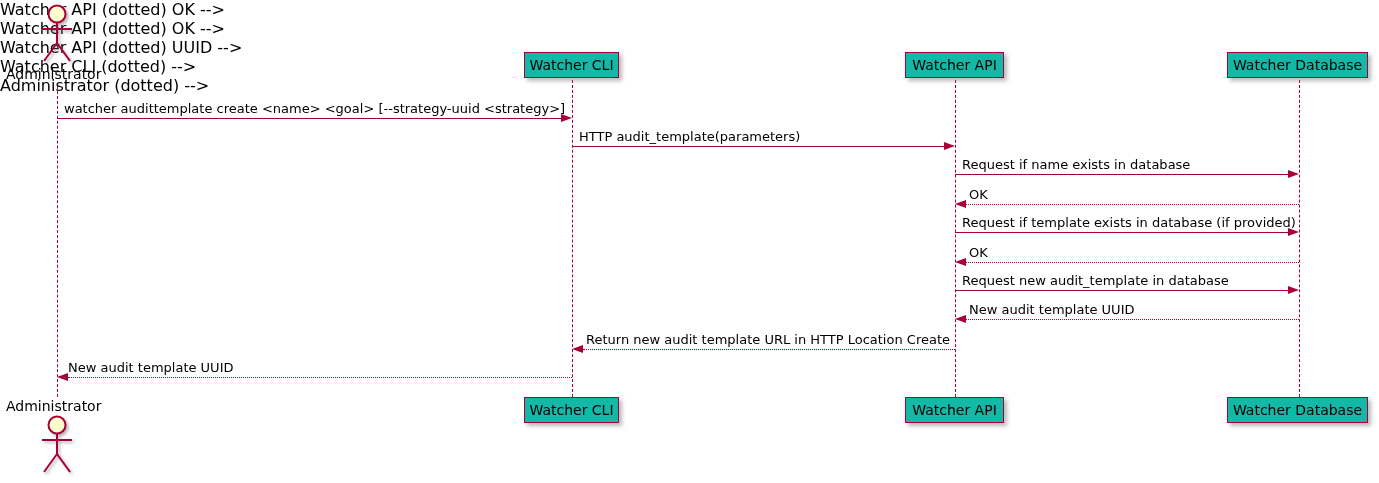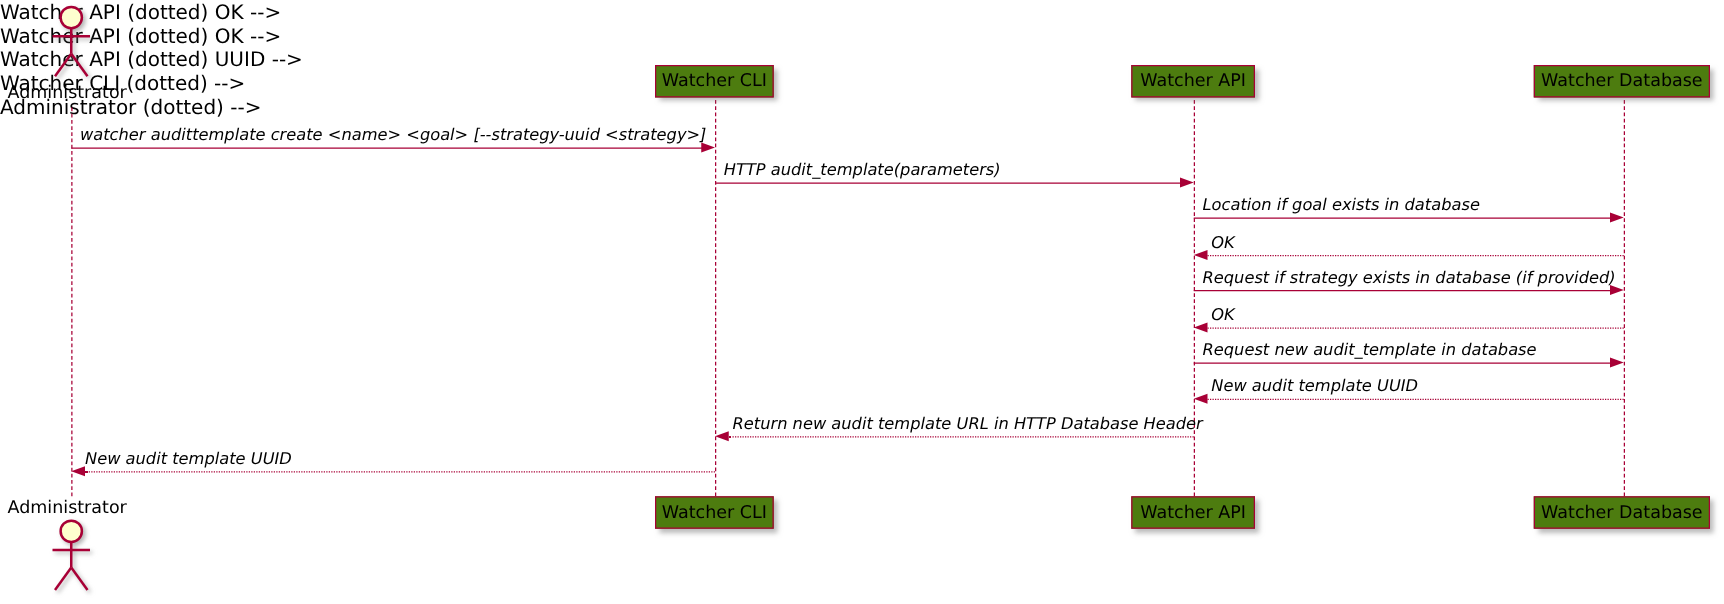--- a/index.html
+++ b/index.html
@@ -3,33 +3,33 @@
 <meta charset="utf-8">
 <style>
   html,body{margin:0;padding:0;background:#fff;}
   .diagram{
     position:relative;width:1379px;height:483px;background:#ffffff;
     font-family:"DejaVu Sans","Liberation Sans",sans-serif;color:#000;
     overflow:hidden;
   }
   .pbox{
     position:absolute;height:24px;box-sizing:content-box;
-    background:#4d7c0f;border:1.6px solid #A80036;
+    background:#14b8a6;border:1.6px solid #A80036;
     display:flex;align-items:center;justify-content:center;
     font-size:14px;color:#000;white-space:nowrap;
     box-shadow:3px 3px 4px rgba(130,130,130,.55);
   }
   .actor-label{
     position:absolute;font-size:14px;color:#000;white-space:nowrap;
   }
   .lifeline{
     position:absolute;width:0;border-left:1px dashed #A80036;
   }
   .msg-text{
-    position:absolute;font-size:13px;color:#000;white-space:nowrap;font-style:italic;
+    position:absolute;font-size:13px;color:#000;white-space:nowrap;
   }
   .msg-line{position:absolute;height:0;}
   .msg-line.solid{border-top:1.5px solid #A80036;}
   .msg-line.dotted{border-top:1.5px dotted #A80036;}
   .arr{position:absolute;width:0;height:0;}
   .arr.right{border-top:4.5px solid transparent;border-bottom:4.5px solid transparent;border-left:11px solid #A80036;}
   .arr.left{border-top:4.5px solid transparent;border-bottom:4.5px solid transparent;border-right:11px solid #A80036;}
   .actor-fig{position:absolute;filter:drop-shadow(2.5px 2.5px 1.5px rgba(130,130,130,.6));}
 </style>
 </head>
@@ -74,35 +74,35 @@
 
   
   <div>
     <span class="msg-text" style="left:579px;top:129px;">HTTP audit_template(parameters)</span>
     <div class="msg-line solid" style="left:572px;top:146px;width:373px;"></div>
     <div class="arr right" style="left:944px;top:142px;"></div>
   </div>
 
   
   <div>
-    <span class="msg-text" style="left:962px;top:157px;">Location if goal exists in database</span>
+    <span class="msg-text" style="left:962px;top:157px;">Request if name exists in database</span>
     <div class="msg-line solid" style="left:955px;top:174px;width:334px;"></div>
     <div class="arr right" style="left:1288px;top:170px;"></div>
   </div>
 
    Watcher API (dotted) OK --&gt;
   <div>
     <span class="msg-text" style="left:969px;top:187px;">OK</span>
     <div class="msg-line dotted" style="left:966px;top:204px;width:333px;"></div>
     <div class="arr left" style="left:955px;top:200px;"></div>
   </div>
 
   
   <div>
-    <span class="msg-text" style="left:962px;top:215px;">Request if strategy exists in database (if provided)</span>
+    <span class="msg-text" style="left:962px;top:215px;">Request if template exists in database (if provided)</span>
     <div class="msg-line solid" style="left:955px;top:232px;width:334px;"></div>
     <div class="arr right" style="left:1288px;top:228px;"></div>
   </div>
 
    Watcher API (dotted) OK --&gt;
   <div>
     <span class="msg-text" style="left:969px;top:245px;">OK</span>
     <div class="msg-line dotted" style="left:966px;top:262px;width:333px;"></div>
     <div class="arr left" style="left:955px;top:258px;"></div>
   </div>
@@ -116,21 +116,21 @@
 
    Watcher API (dotted) UUID --&gt;
   <div>
     <span class="msg-text" style="left:969px;top:302px;">New audit template UUID</span>
     <div class="msg-line dotted" style="left:966px;top:319px;width:333px;"></div>
     <div class="arr left" style="left:955px;top:315px;"></div>
   </div>
 
    Watcher CLI (dotted) --&gt;
   <div>
-    <span class="msg-text" style="left:586px;top:332px;">Return new audit template URL in HTTP Database Header</span>
+    <span class="msg-text" style="left:586px;top:332px;">Return new audit template URL in HTTP Location Create</span>
     <div class="msg-line dotted" style="left:583px;top:349px;width:372px;"></div>
     <div class="arr left" style="left:572px;top:345px;"></div>
   </div>
 
    Administrator (dotted) --&gt;
   <div>
     <span class="msg-text" style="left:68px;top:360px;">New audit template UUID</span>
     <div class="msg-line dotted" style="left:68px;top:377px;width:504px;"></div>
     <div class="arr left" style="left:57px;top:373px;"></div>
   </div>

